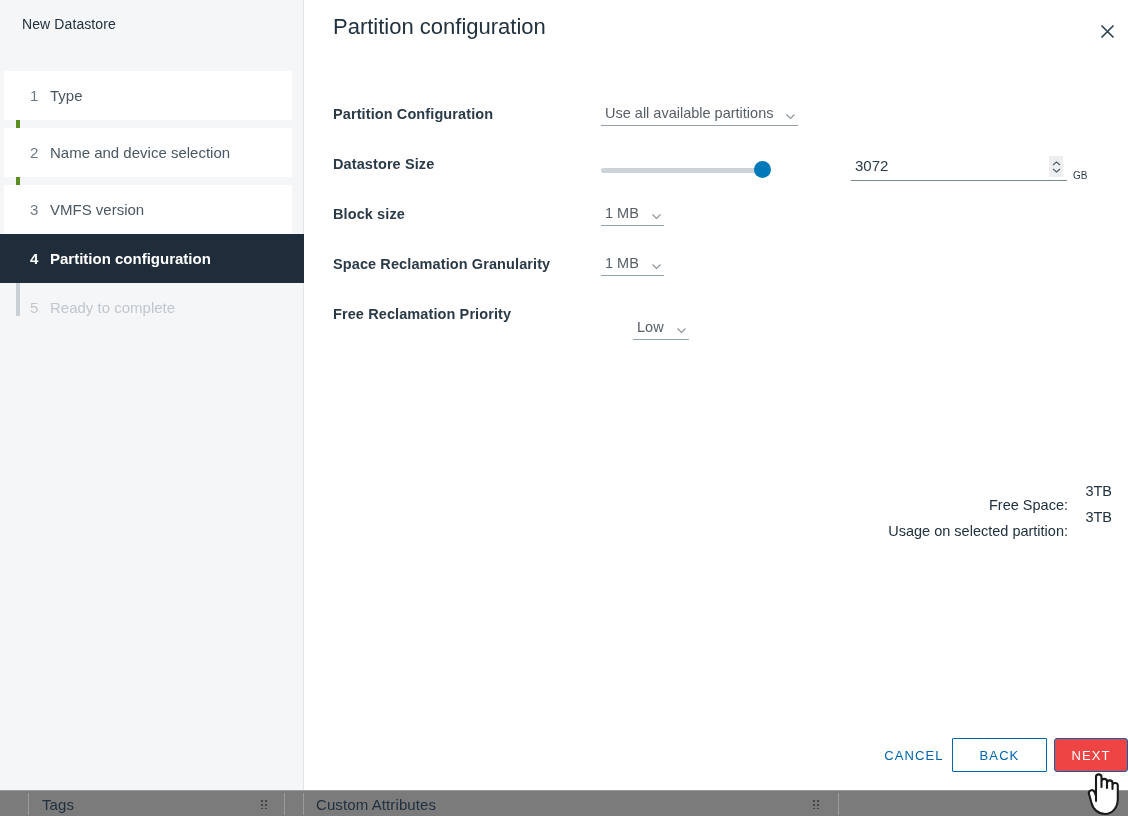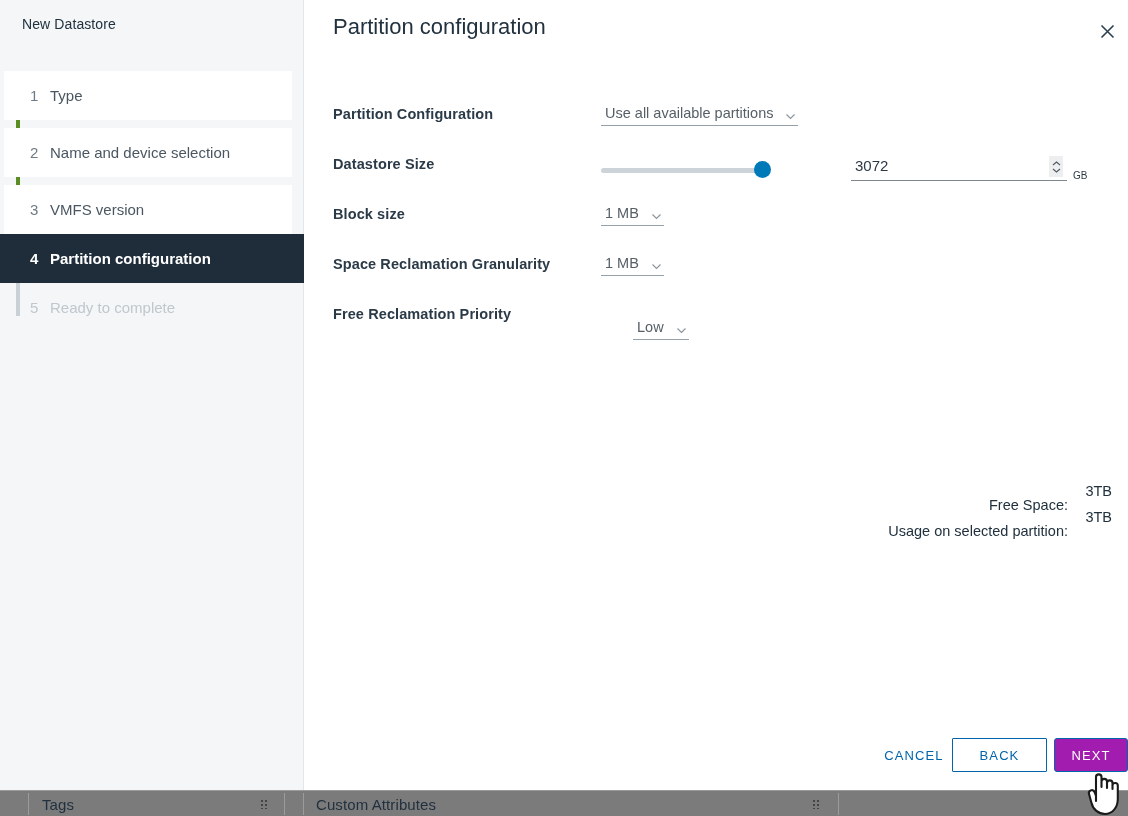--- a/index.html
+++ b/index.html
@@ -253,21 +253,21 @@
     right: 168px; width: 92px;
     background: transparent; border: 0; color: #0065ab;
   }
   .btn-outline {
     right: 81px; width: 95px;
     background: #ffffff; border: 1px solid #0065ab; border-radius: 1px;
     color: #0065ab;
   }
   .btn-primary {
     right: 0px; width: 74px;
-    background: #a21caf; border: 1px solid #0065ab; border-radius: 3px;
+    background: #ef4444; border: 1px solid #0065ab; border-radius: 3px;
     color: #ffffff;
   }
 
   
   .cursor {
     position: absolute; left: 1083px; top: 757px;
     width: 46px; height: 60px; pointer-events: none;
   }
 </style>
 </head>

